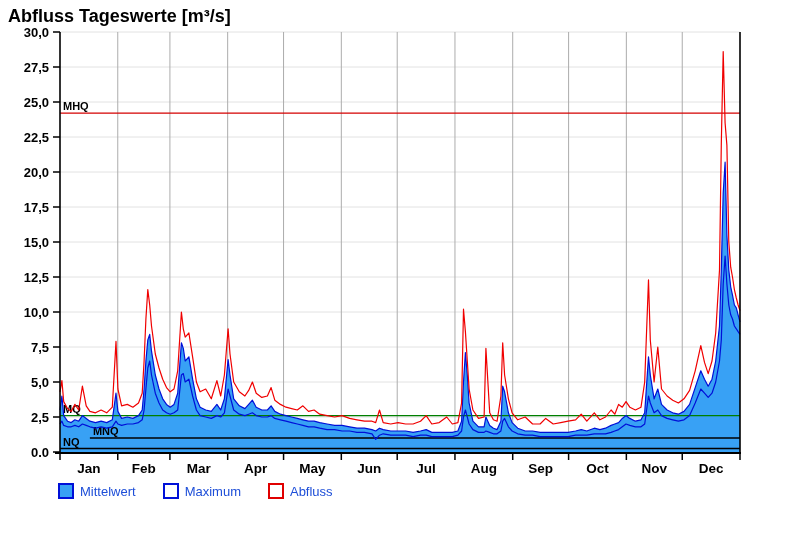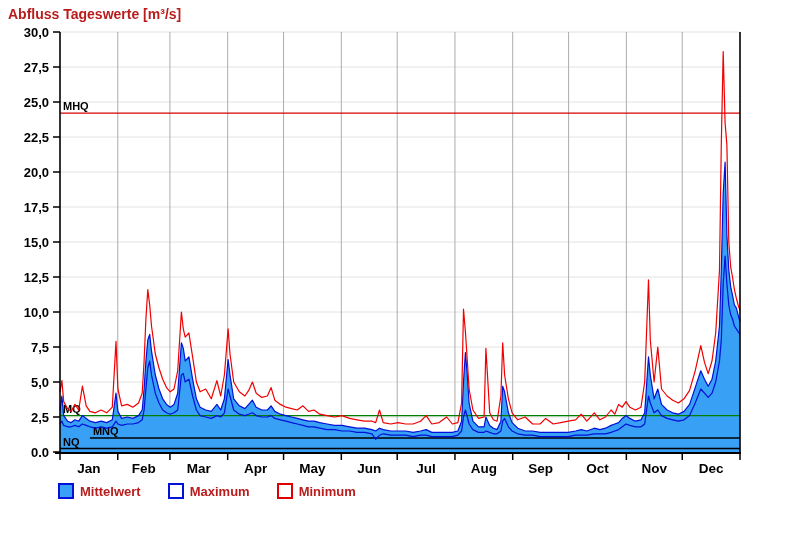--- a/index.html
+++ b/index.html
@@ -1,21 +1,21 @@
 <!DOCTYPE html>
 <html><head>
 <meta charset="utf-8">
 <style>
   html,body{margin:0;padding:0;background:#ffffff;}
   body{width:800px;height:550px;overflow:hidden;font-family:"Liberation Sans",sans-serif;}
   .stage{position:relative;width:800px;height:550px;background:#fff;}
-  .title{position:absolute;top:6px;left:8px;font-size:14px;font-weight:bold;color:#b91c1c;}
+  .title{position:absolute;top:6px;left:8px;font-size:18px;font-weight:bold;color:#000000;}
   svg{position:absolute;top:0;left:0;}
   .legend{position:absolute;left:58px;top:483px;display:flex;align-items:center;}
-  .legend-item{display:flex;align-items:center;margin-right:27px;font-size:13px;font-weight:bold;color:#b91c1c;}
+  .legend-item{display:flex;align-items:center;margin-right:27px;font-size:13px;font-weight:normal;color:#1d4ed8;}
   .sw{display:inline-block;width:12px;height:12px;border:2px solid #000;margin-right:6px;background:#fff;}
 </style>
 </head>
 <body>
 
 <div class="stage">
   <div class="title">Abfluss Tageswerte [m³/s]</div>
   <svg id="plot-svg" width="800" height="479" viewBox="0 0 800 479">
       <line x1="60" y1="32" x2="740" y2="32" stroke="#E2E2E2" stroke-width="1"></line>
       <line x1="60" y1="67" x2="740" y2="67" stroke="#E2E2E2" stroke-width="1"></line>
@@ -111,16 +111,16 @@
     <div class="legend-item">
       <span class="sw" style="background: rgb(56, 161, 245); border-color: rgb(0, 16, 216);"></span>
       <span>Mittelwert</span>
     </div>
     <div class="legend-item">
       <span class="sw" style="background: rgb(255, 255, 255); border-color: rgb(0, 16, 216);"></span>
       <span>Maximum</span>
     </div>
     <div class="legend-item">
       <span class="sw" style="background: rgb(255, 255, 255); border-color: rgb(224, 0, 0);"></span>
-      <span>Minimum</span>
+      <span>Abfluss</span>
     </div>
   </div>
 </div>
 
 </body></html>

